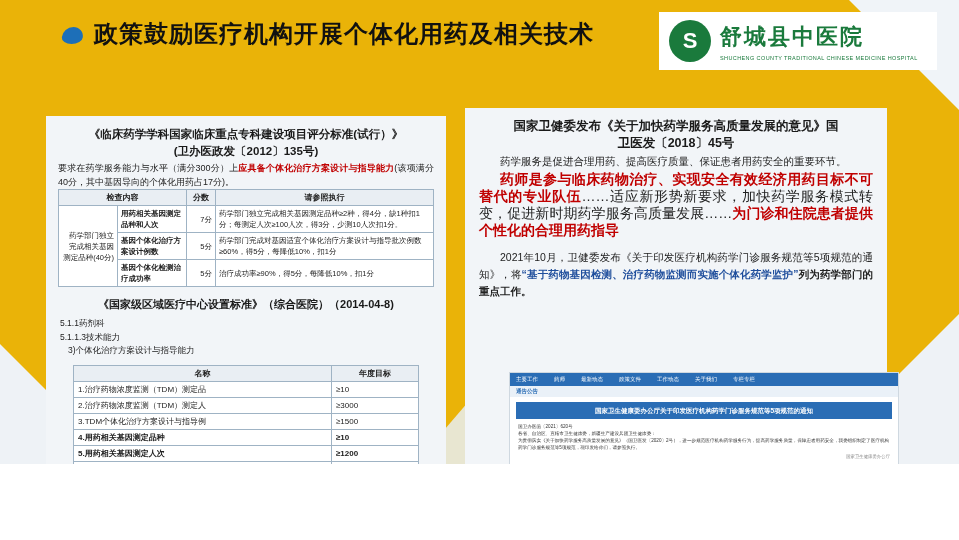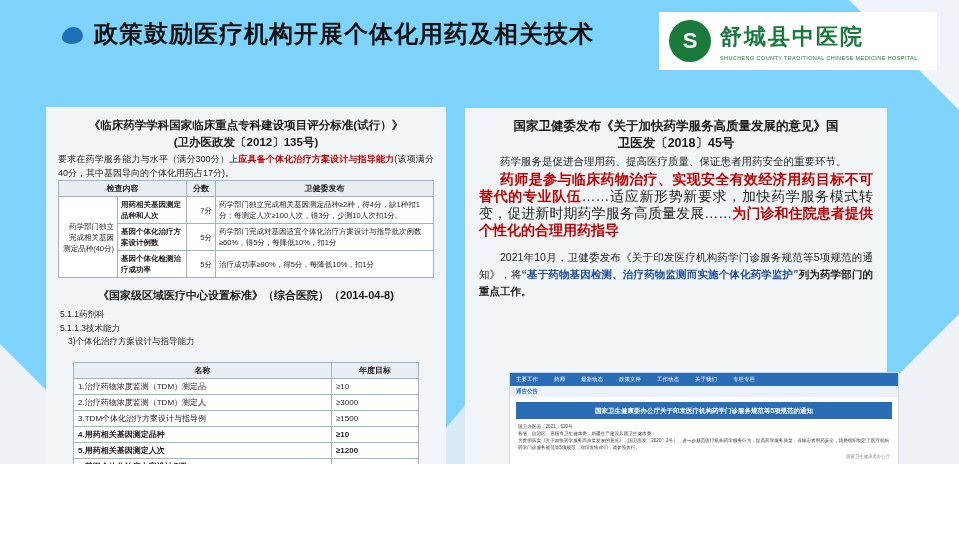--- a/index.html
+++ b/index.html
@@ -10,21 +10,21 @@
     width: 959px;
     height: 540px;
     font-family: "Liberation Sans", sans-serif;
     background: #ffffff;
     overflow: hidden;
   }
   .slide {
     position: relative;
     width: 959px;
     height: 464px;
-    background: #7dd3fc;
+    background: #eab308;
     overflow: hidden;
   }
   
   .bg-tri-left {
     position: absolute;
     left: 0; bottom: 0;
     width: 0; height: 0;
     border-left: 120px solid #eef2f6;
     border-top: 120px solid transparent;
   }
@@ -123,21 +123,21 @@
     white-space: nowrap;
   }
 
   
   .panel {
     position: absolute;
     background: #f2f5f8;
     box-sizing: border-box;
   }
   .panel-left {
-    left: 46px; top: 107px;
+    left: 46px; top: 116px;
     width: 400px; height: 404px;
     padding: 10px 12px;
   }
   .panel-right {
     left: 465px; top: 108px;
     width: 422px; height: 404px;
     padding: 10px 14px;
   }
 
   .doc-title {
@@ -192,21 +192,21 @@
     color: #222;
     line-height: 12.5px;
     margin-top: 5px;
     padding-left: 2px;
   }
   .outline div { margin-bottom: 1px; }
   .ind1 { padding-left: 8px; }
 
   table.tbl2 {
     width: 92%;
-    margin: 14px auto 0 auto;
+    margin: 8px auto 0 auto;
     border-collapse: collapse;
     background: #ffffff;
     font-size: 8px;
   }
   table.tbl2 th, table.tbl2 td {
     border: 1px solid #9fb3c4;
     padding: 2px 4px;
     color: #222;
     line-height: 11px;
   }
@@ -327,21 +327,21 @@
 
     <div class="para">
       <span>要求在药学服务能力与水平（满分300分）上</span><span class="red">应具备个体化治疗方案设计与指导能力</span><span>(该项满分40分，其中基因导向的个体化用药占17分)。</span>
     </div>
 
     <table class="tbl">
       <tbody>
           <tr>
         <th colspan="2">检查内容</th>
         <th>分数</th>
-        <th>卫健委发布</th>
+        <th>请参照执行</th>
       </tr>
       <tr>
         <td rowspan="3" class="c-center" style="width:52px;">药学部门独立完成相关基因测定品种(40分)</td>
         <td class="blue-b" style="width:62px;">用药相关基因测定品种和人次</td>
         <td class="c-center" style="width:22px;">7分</td>
         <td>药学部门独立完成相关基因测定品种≥2种，得4分，缺1种扣1分；每测定人次≥100人次，得3分，少测10人次扣1分。</td>
       </tr>
       <tr>
         <td class="blue-b">基因个体化治疗方案设计例数</td>
         <td class="c-center">5分</td>

